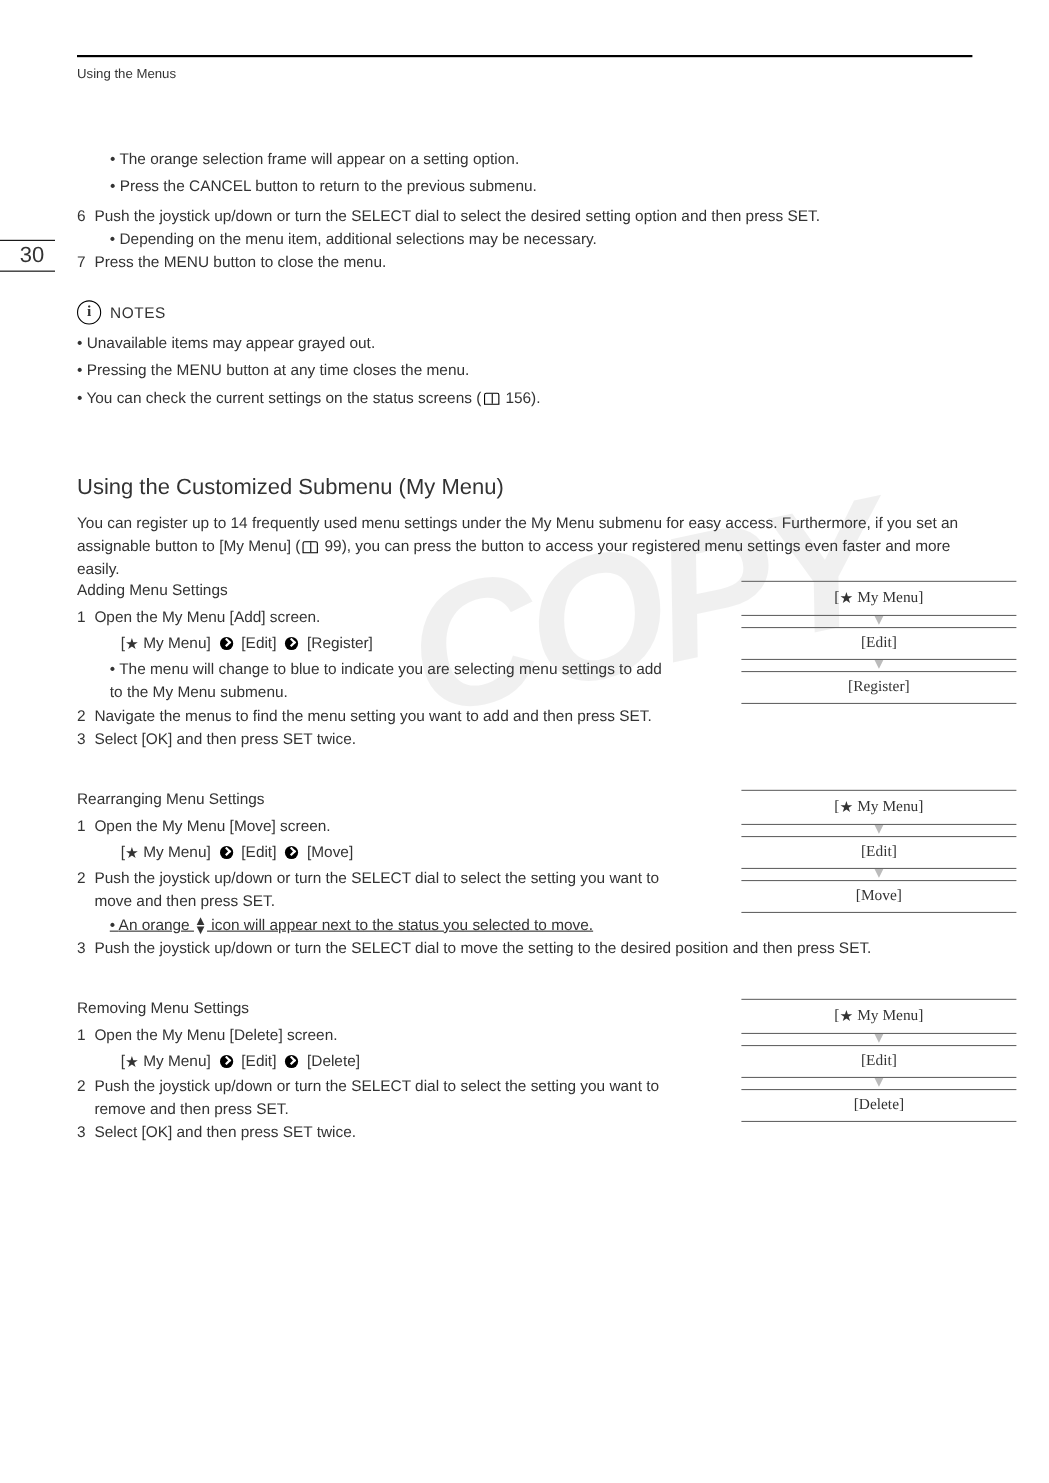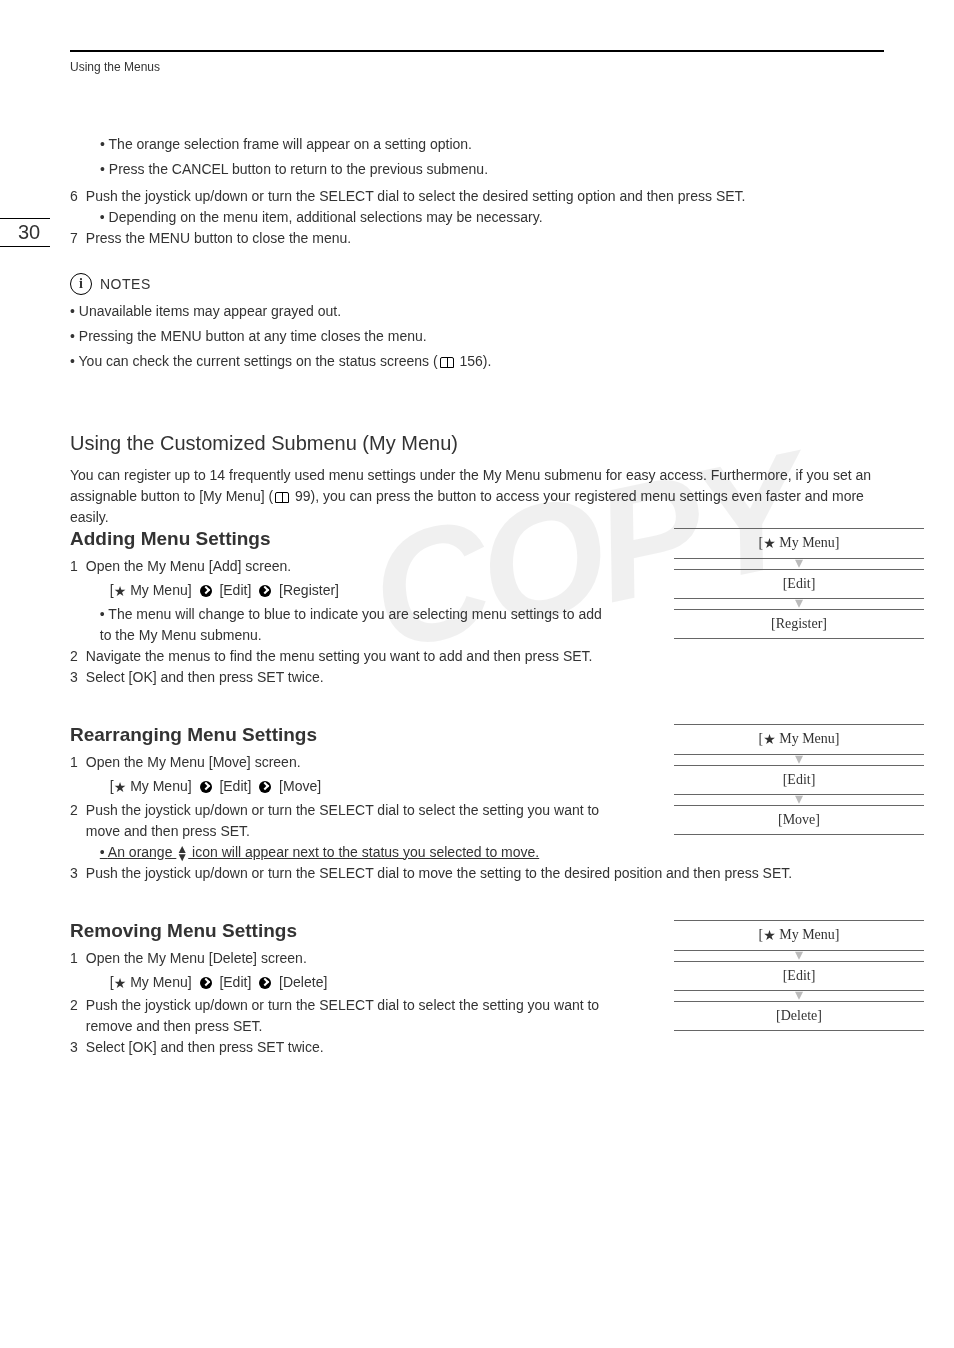--- a/index.html
+++ b/index.html
@@ -92,22 +92,22 @@
       margin-bottom: 10px;
     }
     .section-intro {
       line-height: 1.5;
     }
     .subsection {
       margin-bottom: 36px;
       position: relative;
     }
     .sub-title {
-      font-size: 19px;
-      font-weight: 700;
+      font-size: 14px;
+      font-weight: 400;
       margin-bottom: 6px;
     }
     .sub-left {
       width: 540px;
     }
     .step-indent {
       margin-left: 24px;
       margin-top: 3px;
       margin-bottom: 2px;
       line-height: 1.5;

